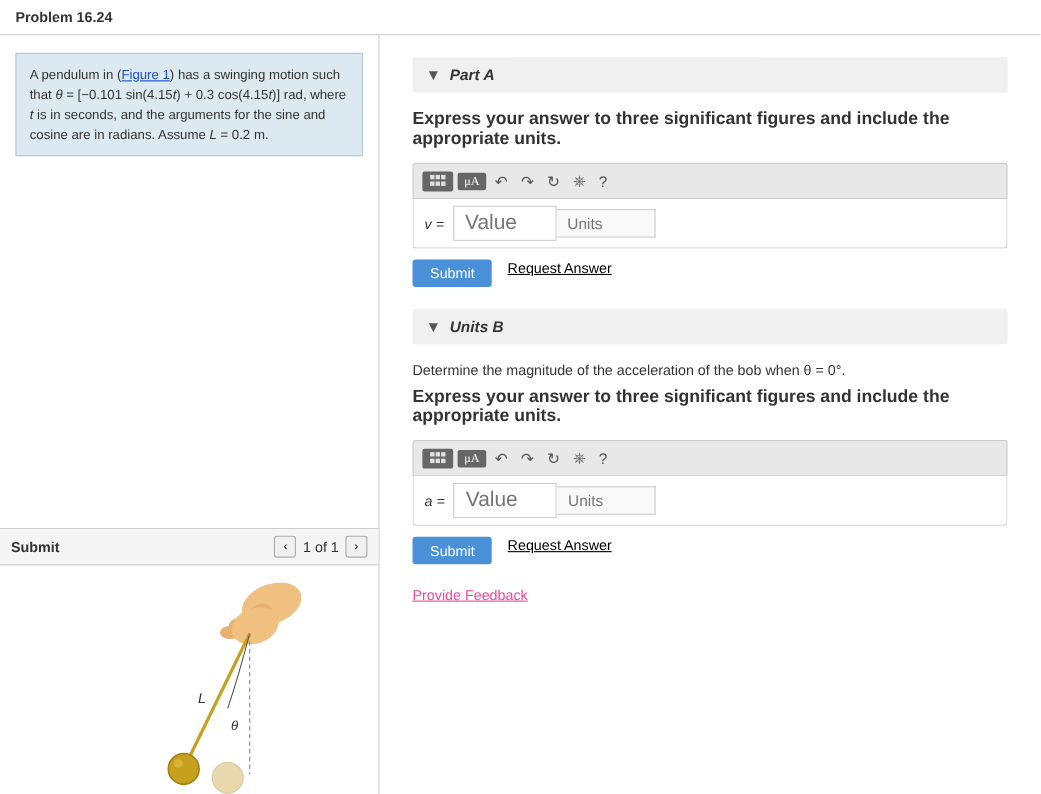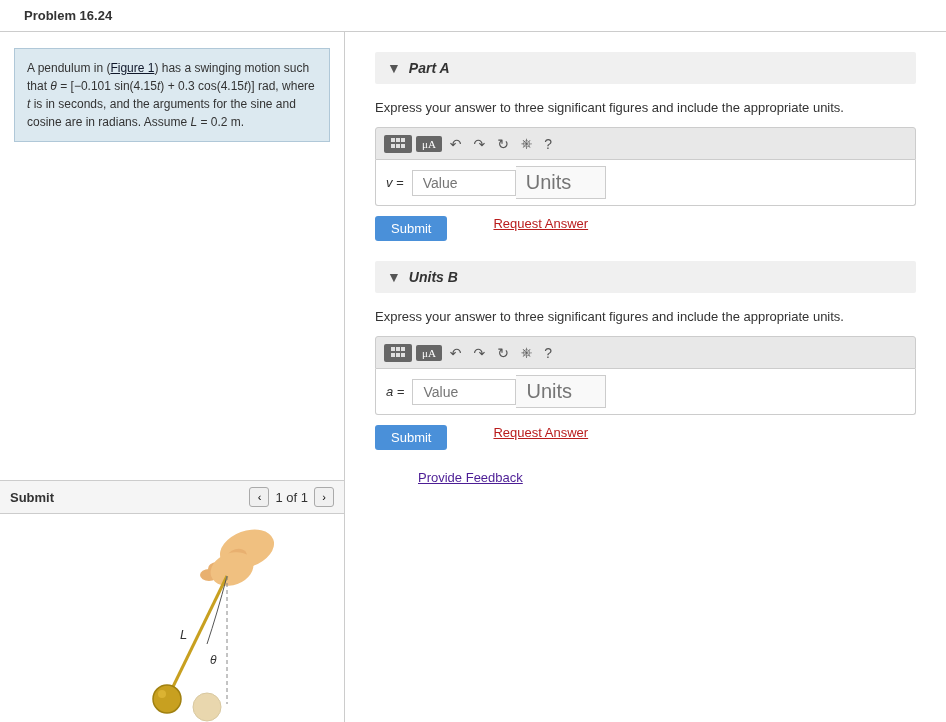--- a/index.html
+++ b/index.html
@@ -1,19 +1,19 @@
 <!DOCTYPE html>
 <html><head>
   <meta charset="utf-8">
   <style>
     * { box-sizing: border-box; margin: 0; padding: 0; }
     body { font-family: Arial, Helvetica, sans-serif; font-size: 13px; background: #fff; color: #333; }
 
     .page-header {
-      padding: 8px 24px;
+      padding: 8px 14px;
       border-bottom: 1px solid #ccc;
       font-weight: bold;
       font-size: 13px;
     }
 
     .main-layout {
       display: flex;
       min-height: calc(100vh - 30px);
     }
 
@@ -29,21 +29,21 @@
     .problem-description {
       background: #dce9f0;
       border: 1px solid #b0c8d8;
       margin: 16px 14px;
       padding: 10px 12px;
       font-size: 12px;
       line-height: 1.5;
     }
 
     .problem-description a {
-      color: #0f172a;
+      color: #1d4ed8;
       text-decoration: underline;
     }
 
     .figure-section {
       margin-top: auto;
       border-top: 1px solid #ccc;
     }
 
     .figure-header {
       display: flex;
@@ -120,22 +120,22 @@
       font-style: italic;
     }
 
     .question-text {
       font-size: 13px;
       margin-bottom: 8px;
       color: #333;
     }
 
     .instruction-text {
-      font-weight: normal;
-      font-size: 13px;
+      font-weight: bold;
+      font-size: 16px;
       margin-bottom: 12px;
     }
 
     .input-toolbar {
       background: #e8e8e8;
       border: 1px solid #ccc;
       border-radius: 3px 3px 0 0;
       padding: 5px 8px;
       display: flex;
       align-items: center;
@@ -183,31 +183,31 @@
     .input-label {
       font-size: 13px;
       font-style: italic;
       margin-right: 8px;
       white-space: nowrap;
     }
 
     .value-input {
       border: 1px solid #ccc;
       padding: 4px 10px;
-      font-size: 14px;
-      width: 104px;
+      font-size: 19px;
+      width: 94px;
       color: #aaa;
       outline: none;
     }
 
     .units-input {
       border: 1px solid #ccc;
       border-left: none;
       padding: 4px 10px;
-      font-size: 20px;
+      font-size: 14px;
       width: 90px;
       color: #737373;
       outline: none;
       background: #f9f9f9;
     }
 
     .action-row {
       display: flex;
       align-items: flex-start;
       gap: 14px;
@@ -218,37 +218,35 @@
       background: #4a90d9;
       color: #fff;
       border: none;
       border-radius: 3px;
       padding: 5px 16px;
       font-size: 13px;
       cursor: pointer;
     }
 
     .request-answer-link {
-      color: #b91c1c;
+      color: #000000;
       text-decoration: underline;
       font-size: 13px;
       cursor: pointer;
       background: none;
       border: none;
-      margin-left: 32px;
     }
 
     .provide-feedback-link {
-      color: #4c1d95;
+      color: #ec4899;
       text-decoration: underline;
       font-size: 13px;
       cursor: pointer;
       display: block;
       margin-top: 10px;
-      margin-left: 43px;
     }
 
     .mu-label {
       font-size: 11px;
       font-family: serif;
     }
   </style>
 </head>
 <body>
 
@@ -348,20 +346,21 @@
         <button class="request-answer-link">Request Answer</button>
       </div>
     </div>
 
     <div class="part-section">
       <div class="part-header">
         <button class="collapse-btn">▼</button>
         <span class="part-title">Units B</span>
       </div>
 
+      <p class="question-text">Determine the magnitude of the acceleration of the bob when θ = 0°.</p>
       <p class="instruction-text">Express your answer to three significant figures and include the appropriate units.</p>
 
       <div>
         <div class="input-toolbar">
           <button class="toolbar-btn matrix">
             <svg width="16" height="14" viewBox="0 0 16 14">
               <rect x="1" y="1" width="4" height="4" fill="#fff" opacity="0.8"></rect>
               <rect x="6" y="1" width="4" height="4" fill="#fff" opacity="0.8"></rect>
               <rect x="11" y="1" width="4" height="4" fill="#fff" opacity="0.8"></rect>
               <rect x="1" y="7" width="4" height="4" fill="#fff" opacity="0.8"></rect>

